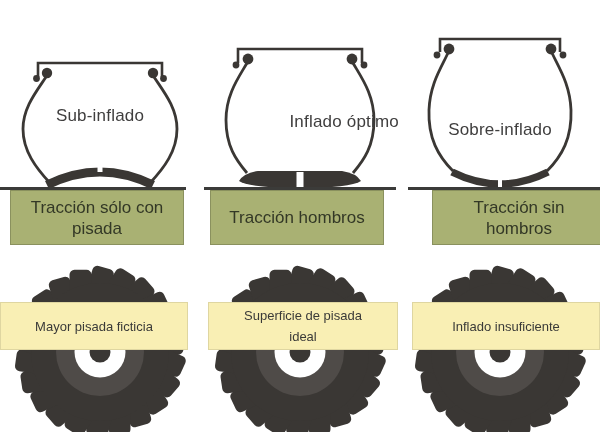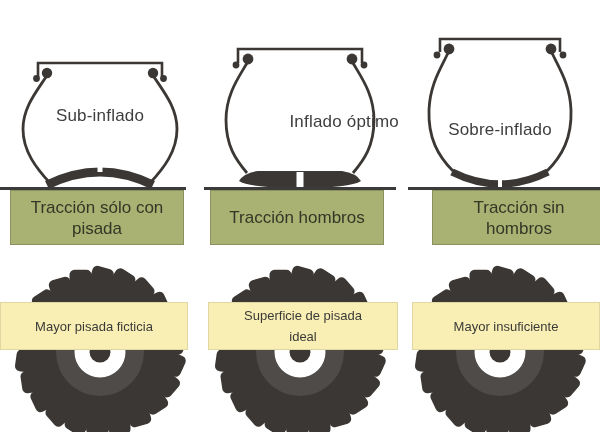--- a/index.html
+++ b/index.html
@@ -211,19 +211,19 @@
           <rect x="89" y="15" width="22" height="32" rx="5" fill="#3a3734" transform="rotate(310.90909090909093 100 100) rotate(16 100 31)"></rect>
           <rect x="89" y="15" width="22" height="32" rx="5" fill="#3a3734" transform="rotate(327.27272727272725 100 100) rotate(16 100 31)"></rect>
           <rect x="89" y="15" width="22" height="32" rx="5" fill="#3a3734" transform="rotate(343.6363636363636 100 100) rotate(16 100 31)"></rect>
         </g>
       <circle cx="100" cy="100" r="69" fill="#3a3734"></circle>
       <circle cx="100" cy="100" r="44" fill="#4f4b48"></circle>
       <circle cx="100" cy="100" r="25.5" fill="#ffffff"></circle>
       <circle cx="100" cy="100" r="10.5" fill="#3a3734"></circle>
     </svg>
     <div class="yellow-band" style="left:412px;width:188px;">
-      <span style="max-width:115px;">Mayor insuficiente</span>
+      <span style="max-width:115px;">Inflado insuficiente</span>
     </div>
     <div class="soil-strip" style="left:423px;width:169px;"></div>
     <div class="patch-marker" style="left:487px;width:34px;"></div>
   </div>
 
 </div>
 
 </body></html>

